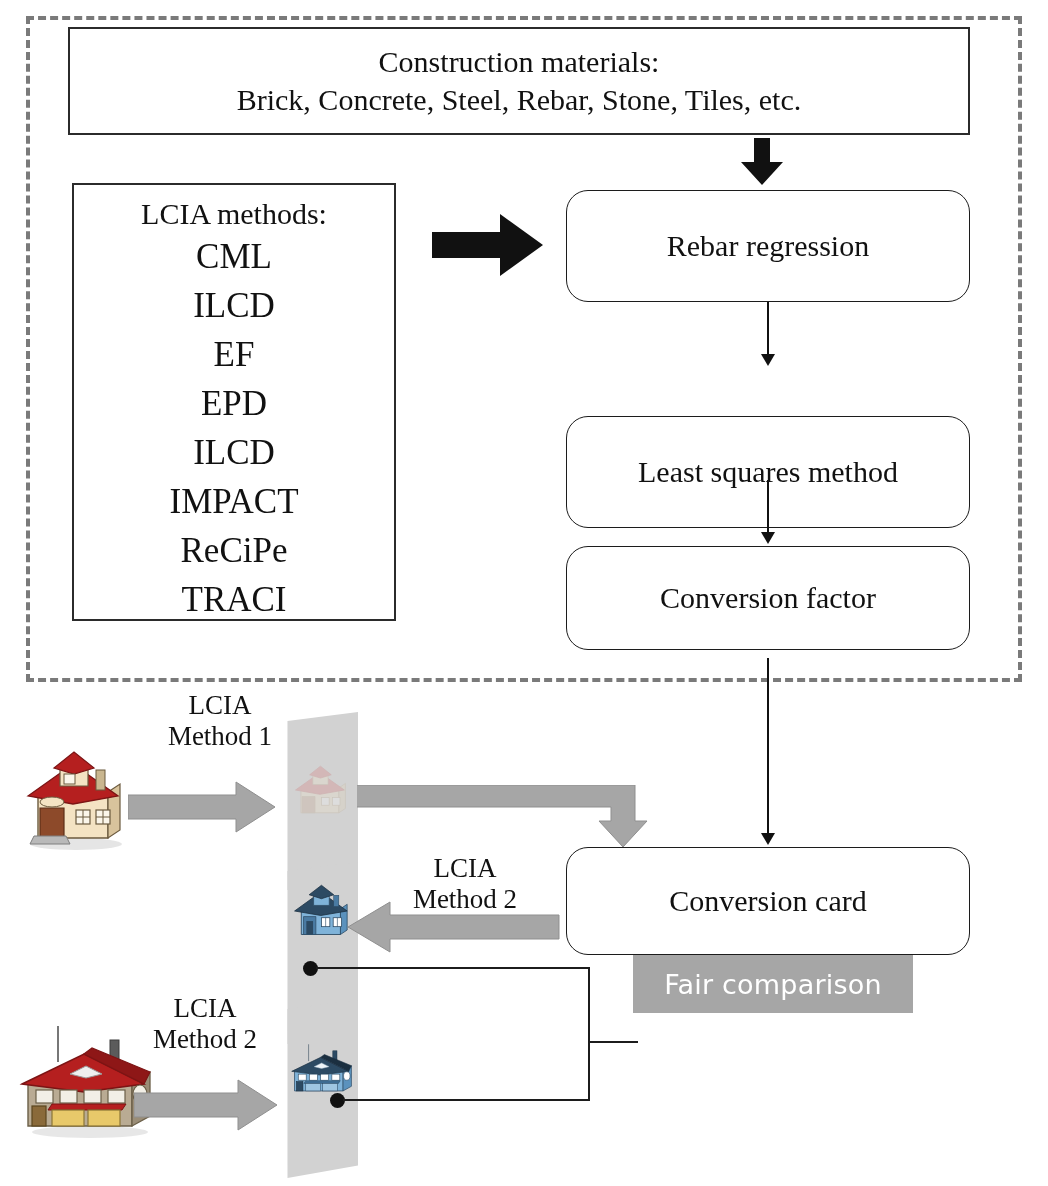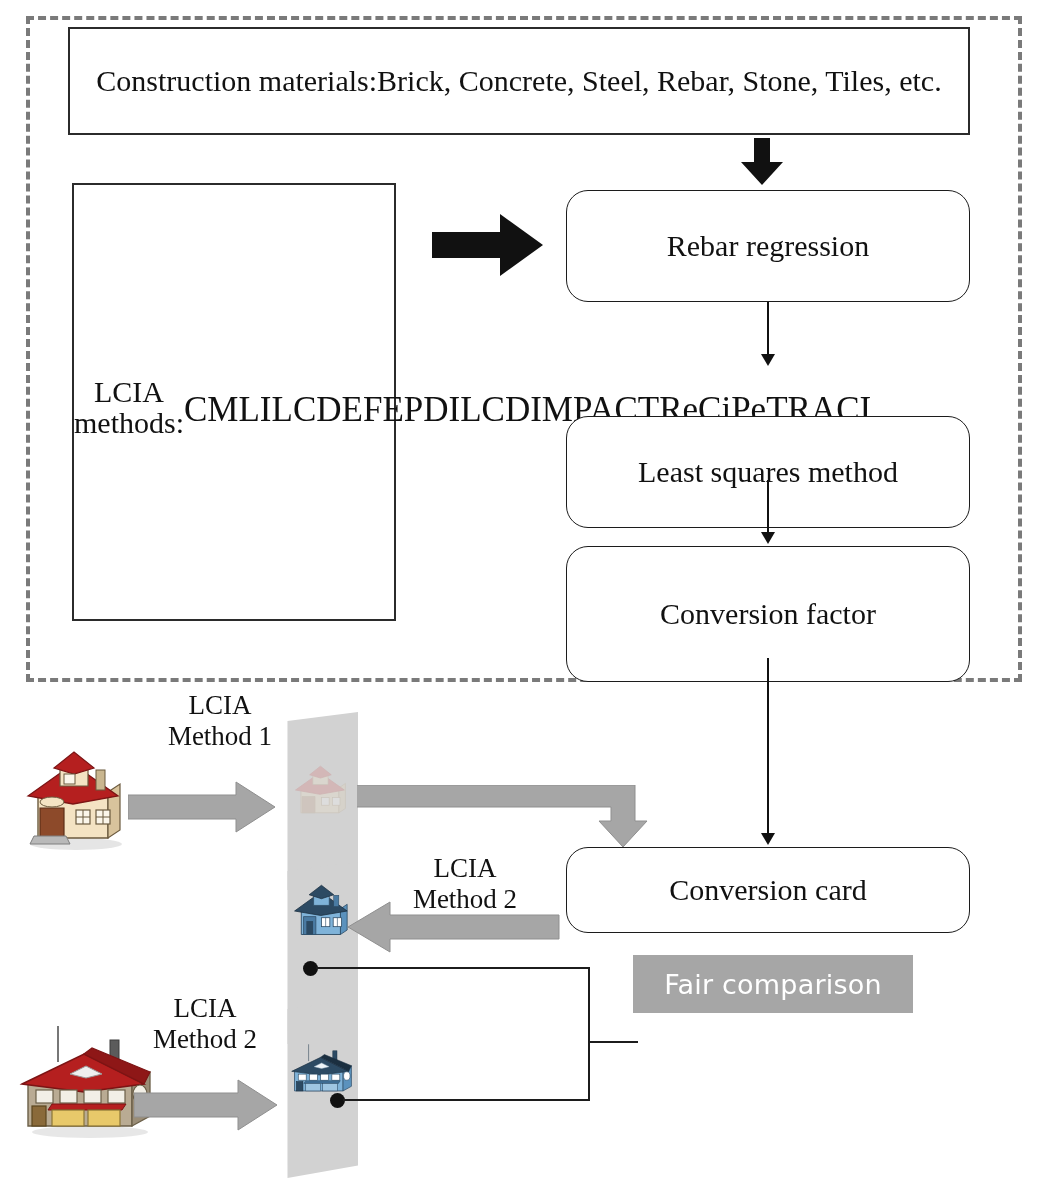--- a/index.html
+++ b/index.html
@@ -30,21 +30,21 @@
     border: 4px dashed #7a7a7a;
     box-sizing: border-box;
   }
 
   
   .rect-box {
     border: 2px solid #2b2b2b;
     background: #ffffff;
     box-sizing: border-box;
     display: flex;
-    flex-direction: row;
+    flex-direction: column;
     align-items: center;
     justify-content: center;
     text-align: center;
   }
   
   .round-box {
     border: 1.6px solid #1c1c1c;
     border-radius: 22px;
     background: #ffffff;
     box-sizing: border-box;
@@ -70,22 +70,22 @@
     line-height: 1.02;
     margin-bottom: 2px;
   }
   #lcia-methods-box .mb-item {
     font-size: 35px;
     line-height: 1.40;
   }
 
   #box-linear-regression { left: 566px; top: 190px; width: 404px; height: 112px; }
   #box-least-squares     { left: 566px; top: 368px; width: 404px; height: 112px; margin-top: 48px; }
-  #box-conversion-factor { left: 566px; top: 546px; width: 404px; height: 136px; }
-  #box-conversion-card   { left: 566px; top: 847px; width: 404px; height: 86px; }
+  #box-conversion-factor { left: 566px; top: 546px; width: 404px; height: 104px; }
+  #box-conversion-card   { left: 566px; top: 847px; width: 404px; height: 108px; }
   .round-box .rb-label { font-size: 30px; }
 
   
   .thin-line {
     background: #111111;
     width: 2px;
   }
   .thin-head {
     width: 0; height: 0;
     border-left: 7px solid transparent;

